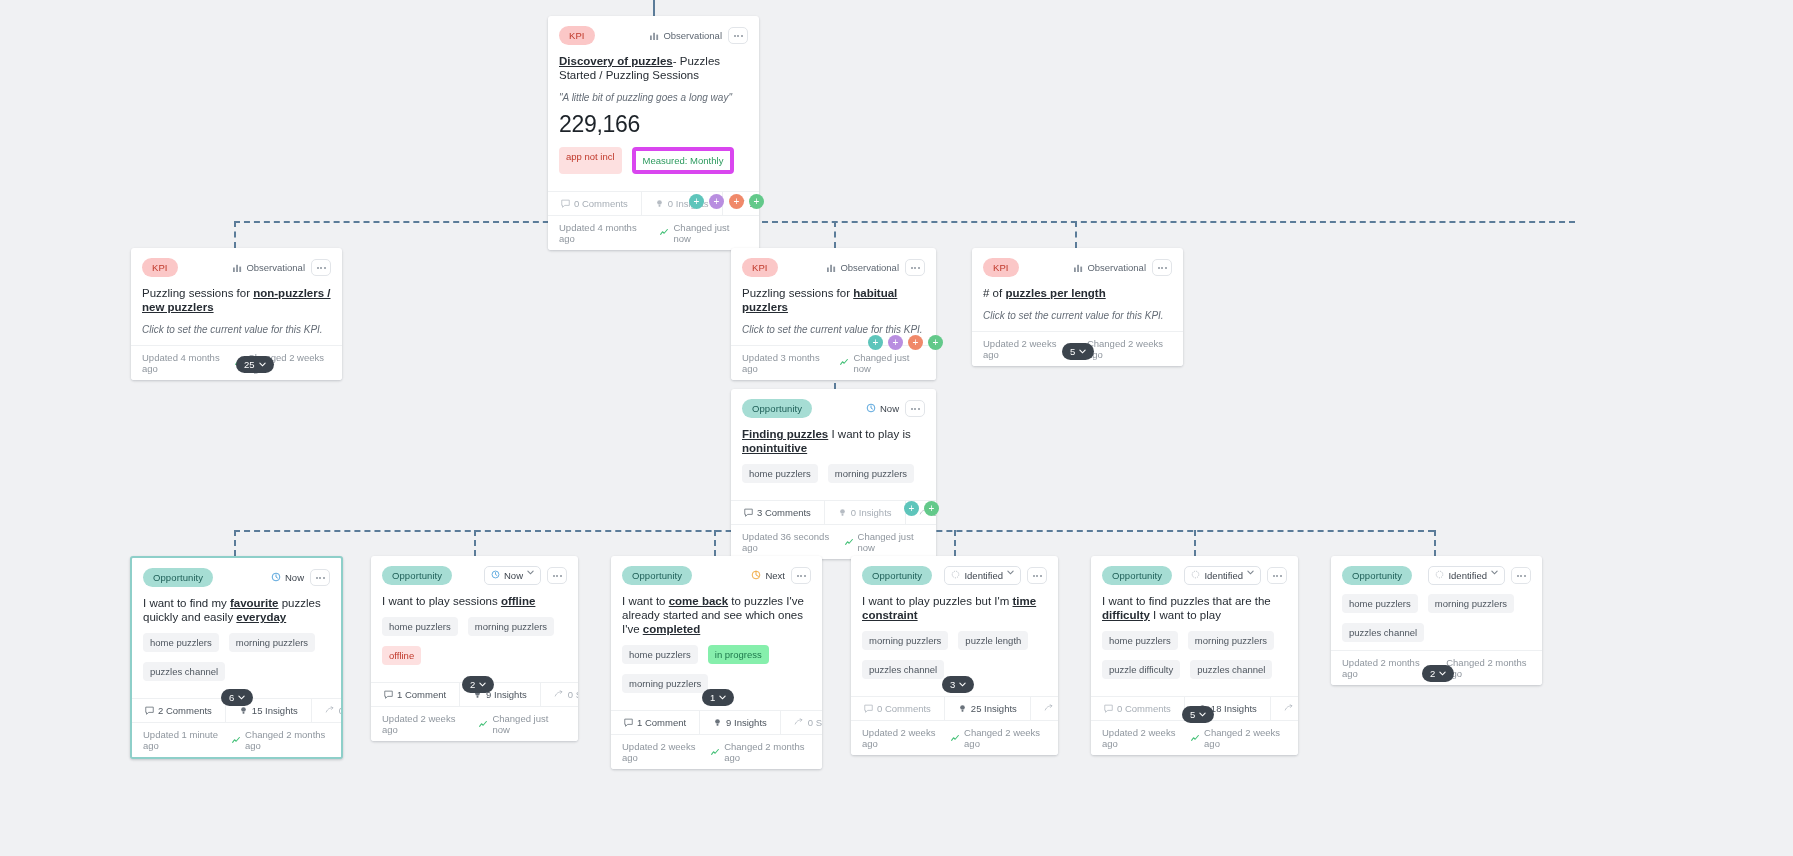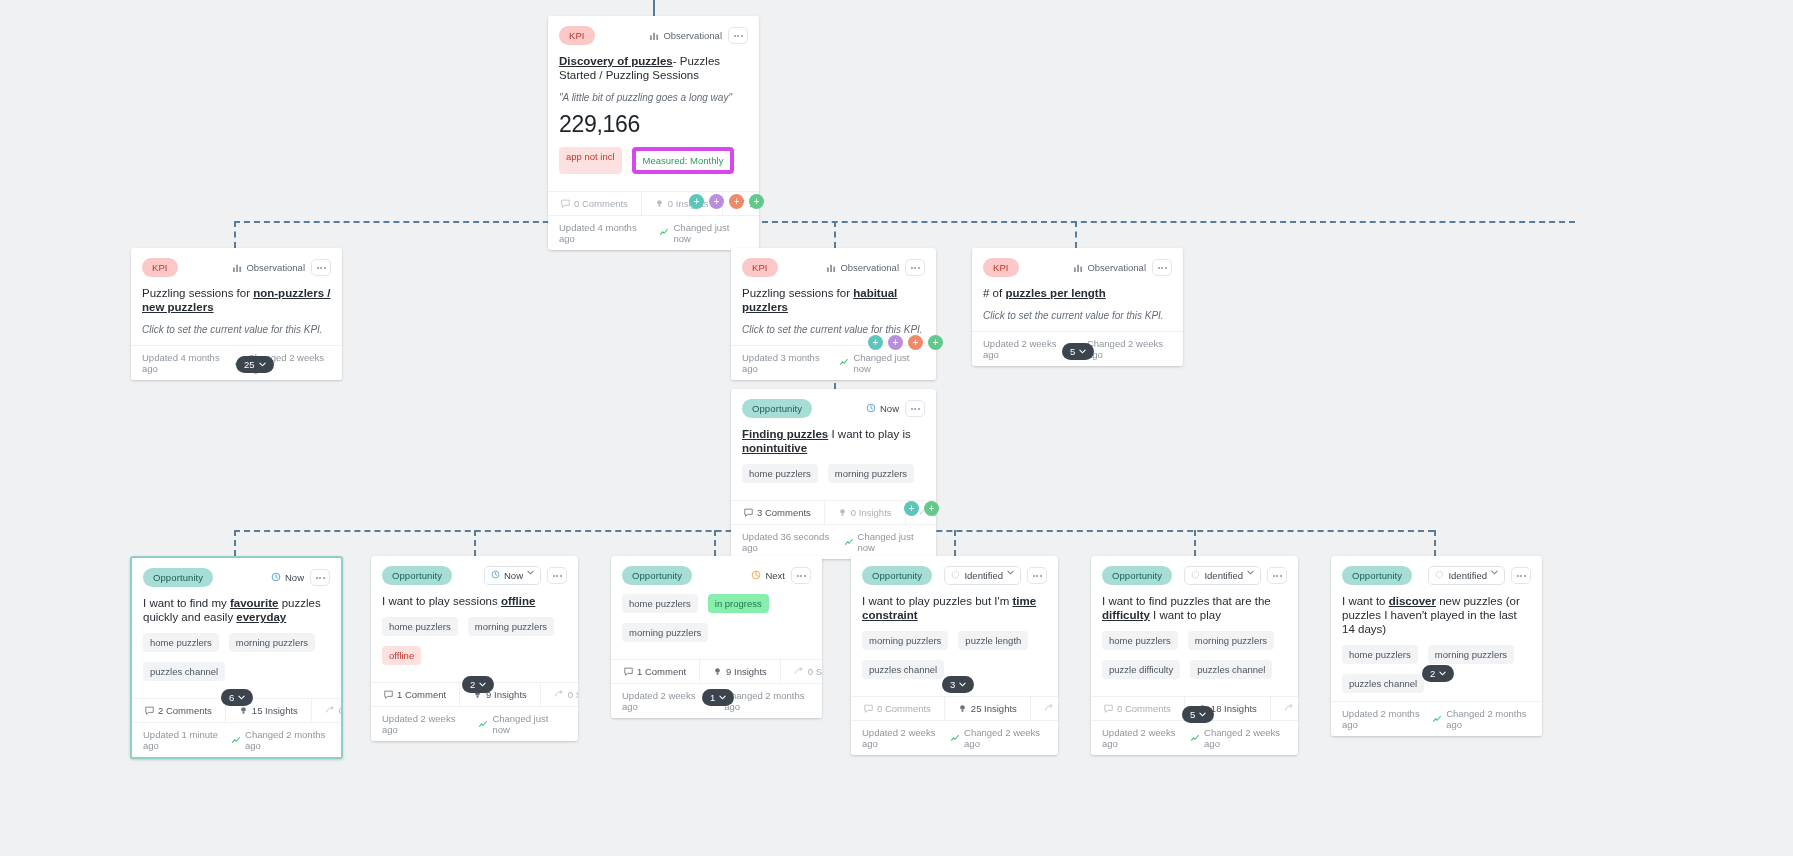--- a/index.html
+++ b/index.html
@@ -654,20 +654,23 @@
               </span>
             <span>Next</span>
           </span>
           <div class="dots-btn">
               <i></i>
               <i></i>
               <i></i>
             </div>
         </div>
       </div>
+      <div class="title">
+        <span>I want to </span><b>come back</b><span> to puzzles I've already started and see which ones I've </span><b>completed</b>
+      </div>
       <div class="taglist">
         <span class="tag">home puzzlers</span>
         <span class="tag green">in progress</span>
         <span class="tag">morning puzzlers</span>
       </div>
     </div>
     <div class="metrics">
       <div class="metric active">
         <span class="ico">
             <svg width="9" height="9" viewBox="0 0 12 12">
@@ -886,23 +889,20 @@
                 <path d="M1 1l3 3 3-3" fill="none" stroke="#7d858e" stroke-width="1.3" stroke-linecap="round"></path>
               </svg>
           </span>
           <div class="dots-btn">
               <i></i>
               <i></i>
               <i></i>
             </div>
         </div>
       </div>
-      <div class="title">
-        <span>I want to </span><b>discover</b><span> new puzzles (or puzzles I haven't played in the last 14 days)</span>
-      </div>
       <div class="taglist">
         <span class="tag">home puzzlers</span>
         <span class="tag">morning puzzlers</span>
         <span class="tag">puzzles channel</span>
       </div>
     </div>
     <div class="cfooter">
       <span>Updated 2 months ago</span>
       <span class="chg">
         <span class="ico">

